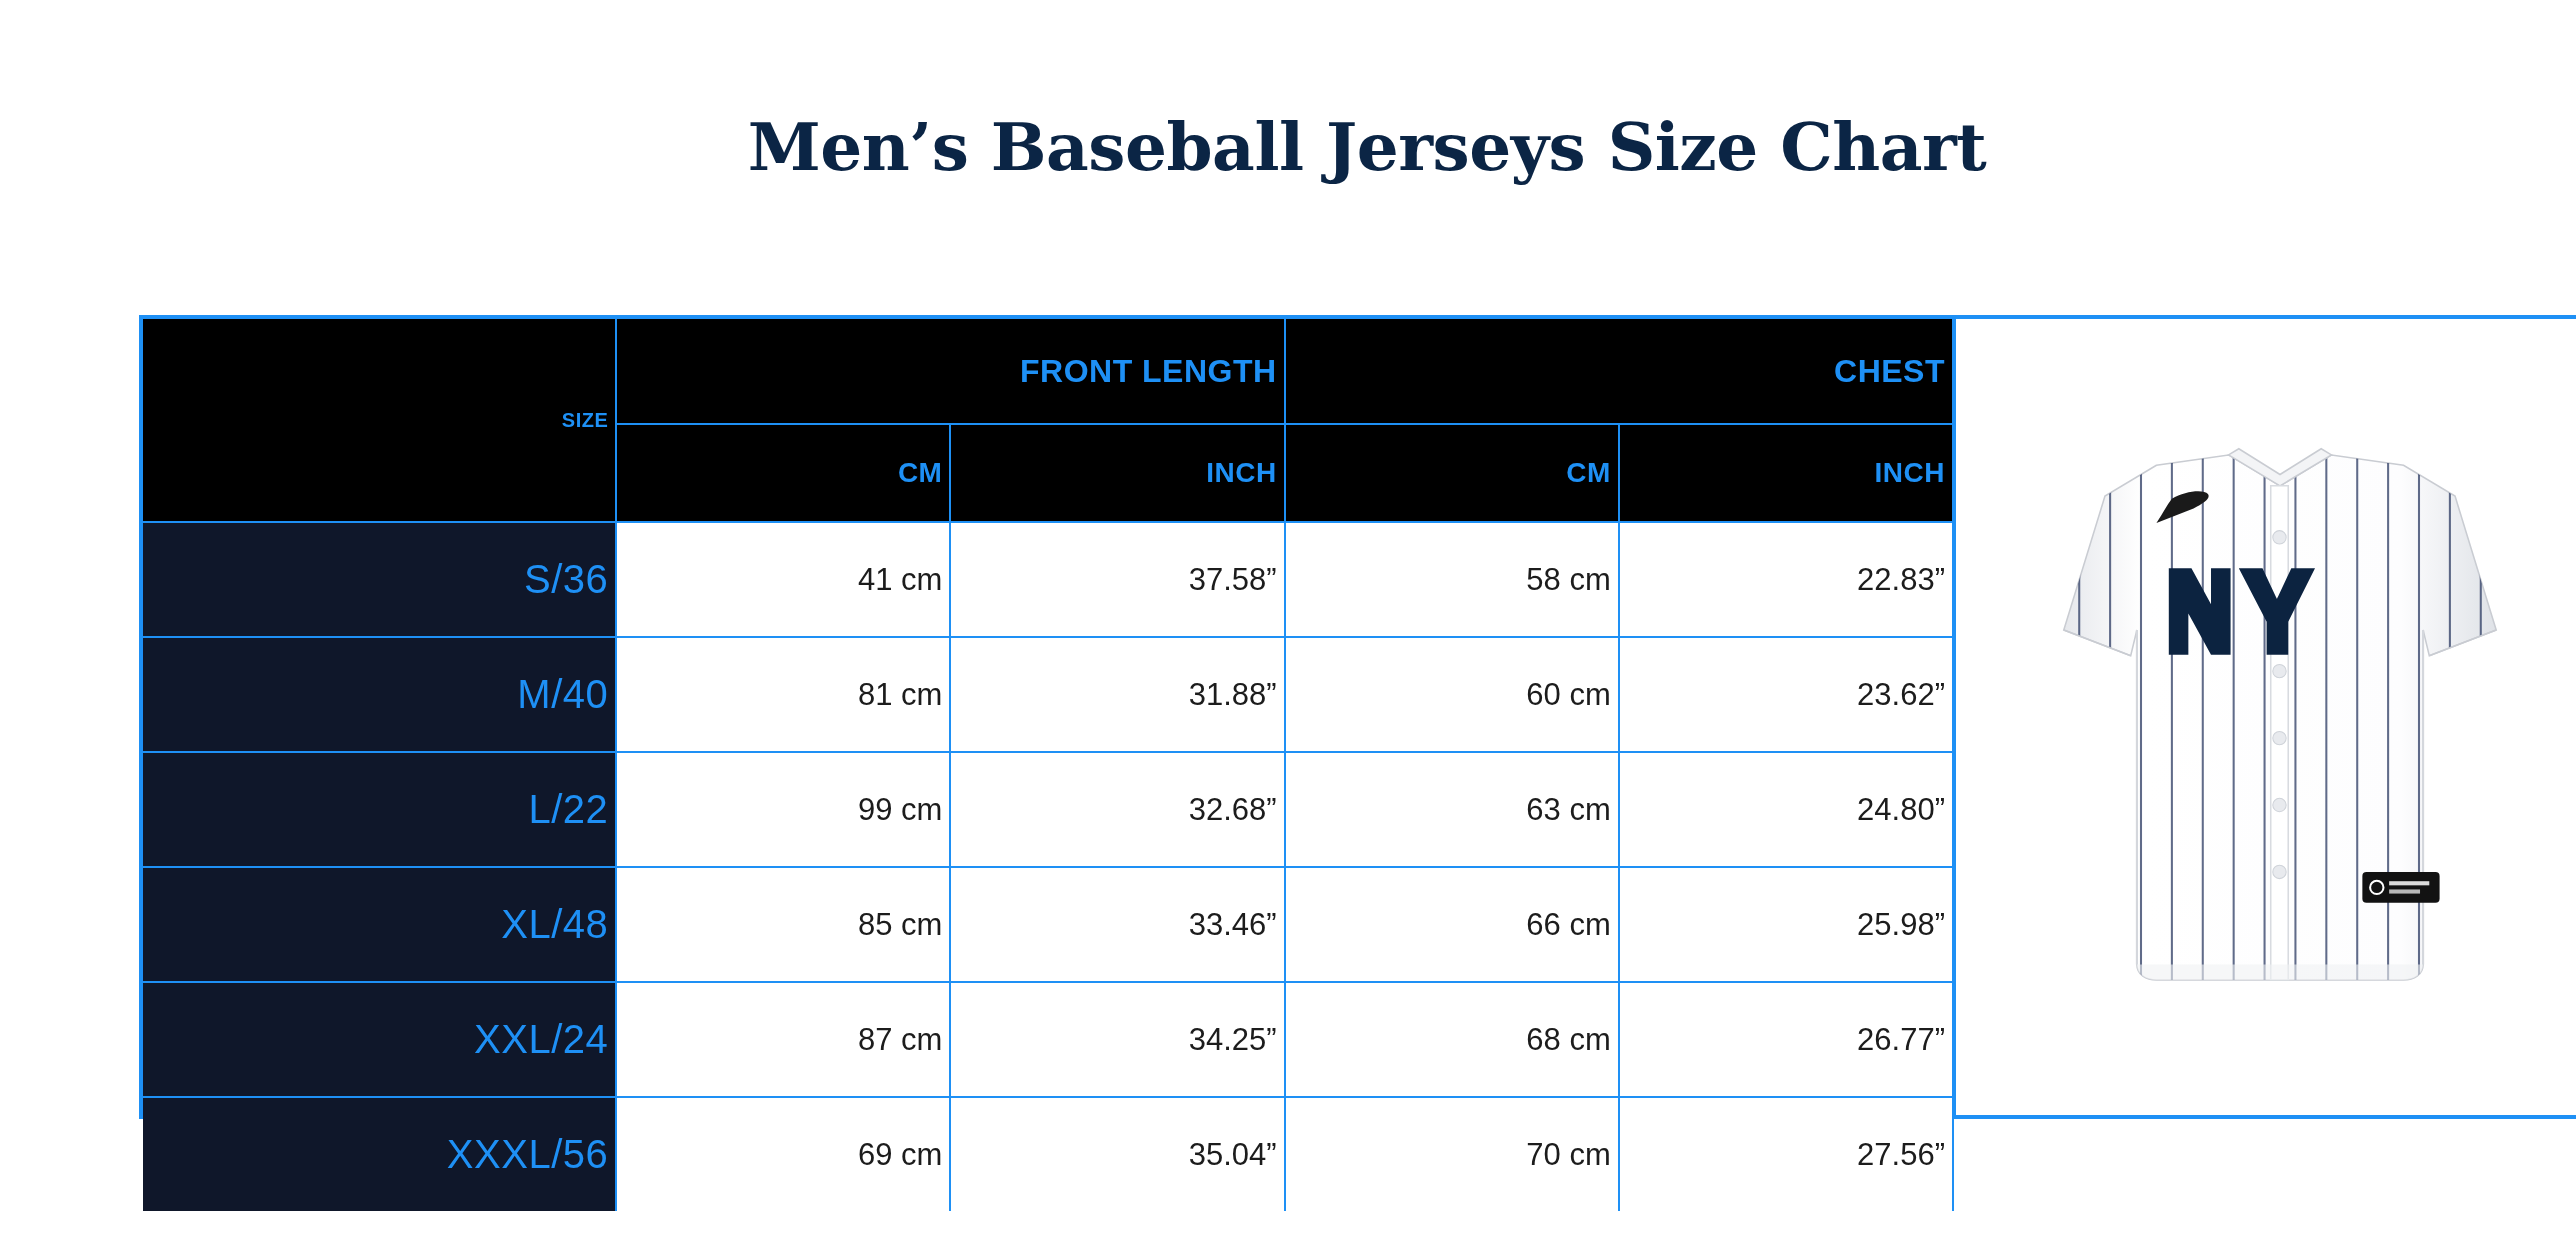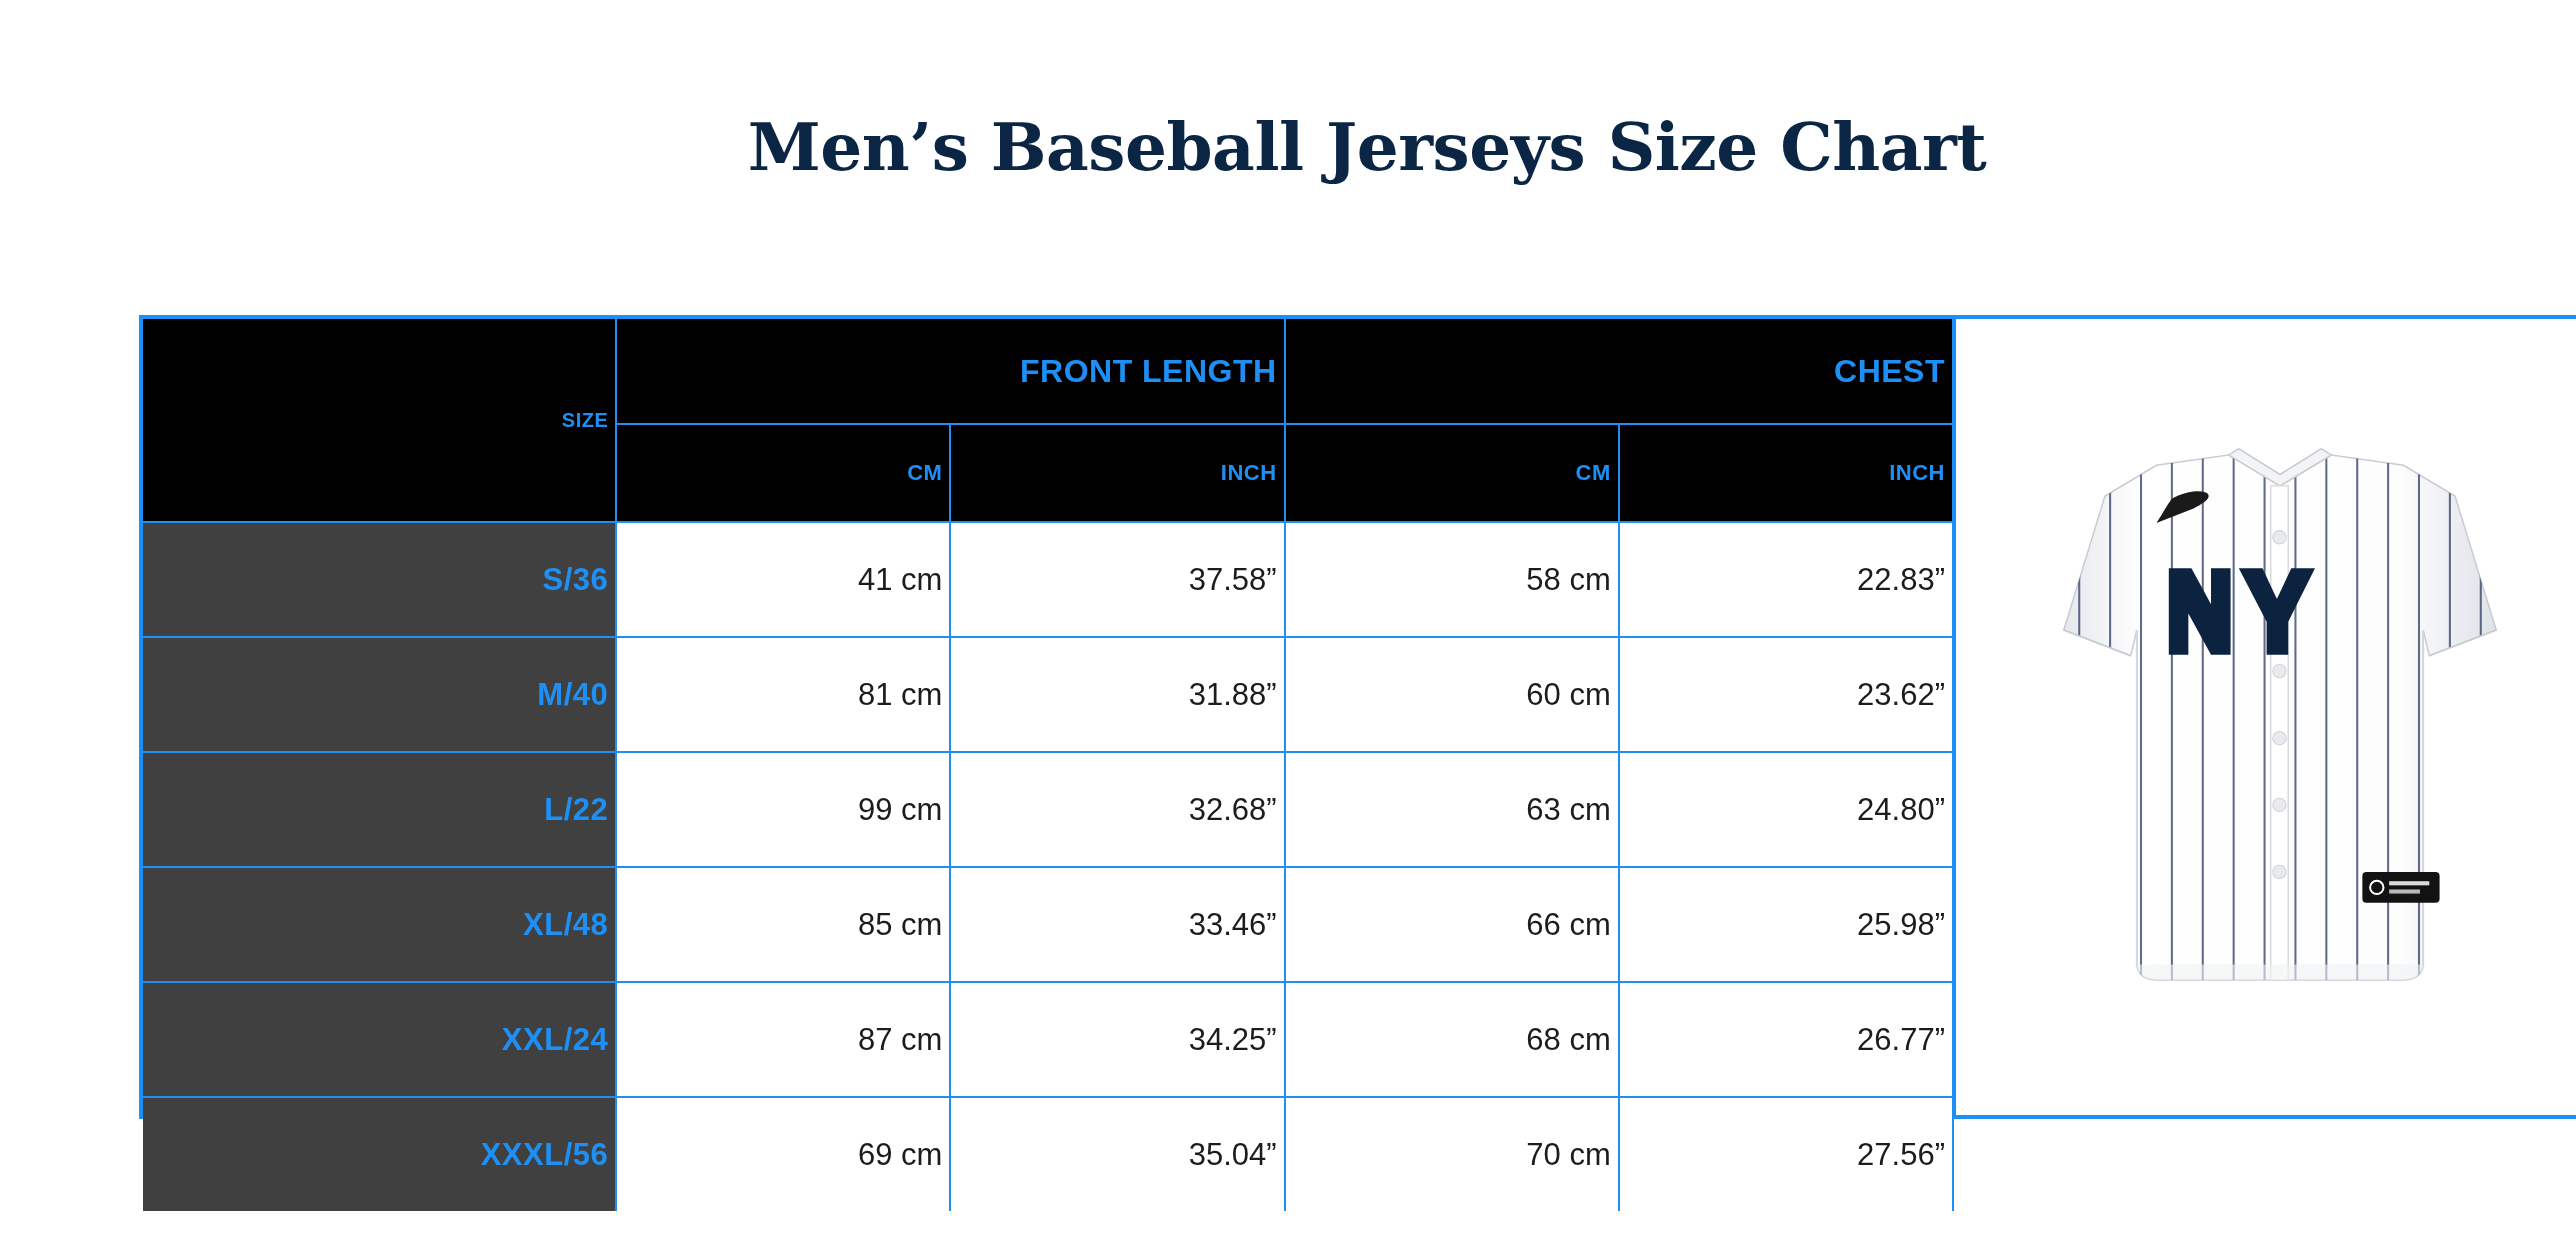--- a/index.html
+++ b/index.html
@@ -66,33 +66,33 @@
     background: #000000;
     color: #1e90f5;
     font-weight: bold;
   }
   .hdr-group {
     font-size: 32px;
     letter-spacing: 0.5px;
     height: 90px;
   }
   .hdr-unit {
-    font-size: 22px;
+    font-size: 28px;
     letter-spacing: 0.5px;
     height: 82px;
   }
   .hdr-size {
     font-size: 20px;
     letter-spacing: 0.5px;
   }
   .row-size {
-    background: #404040;
+    background: #0f172a;
     color: #1e90f5;
-    font-weight: bold;
-    font-size: 31px;
+    font-weight: normal;
+    font-size: 40px;
     letter-spacing: 0.5px;
     height: 99px;
   }
   .cell-val {
     background: #ffffff;
     color: #1c1c1c;
     font-size: 31px;
   }
 
   .col-size { width: 473px; }

